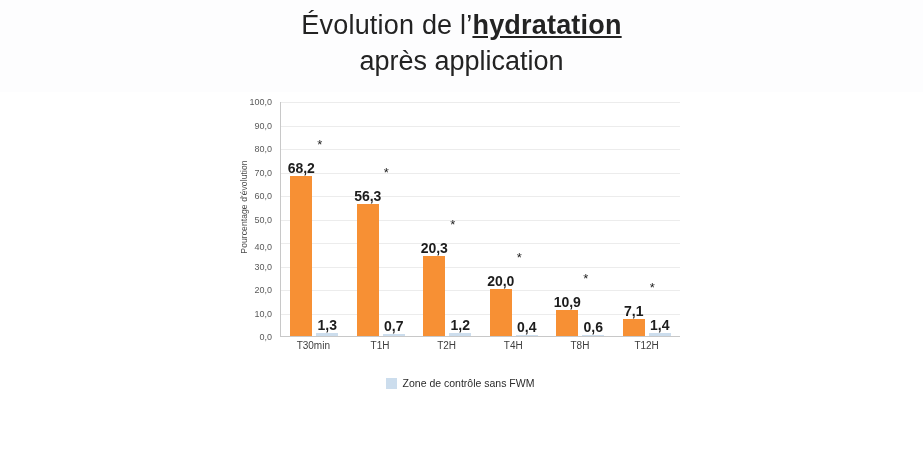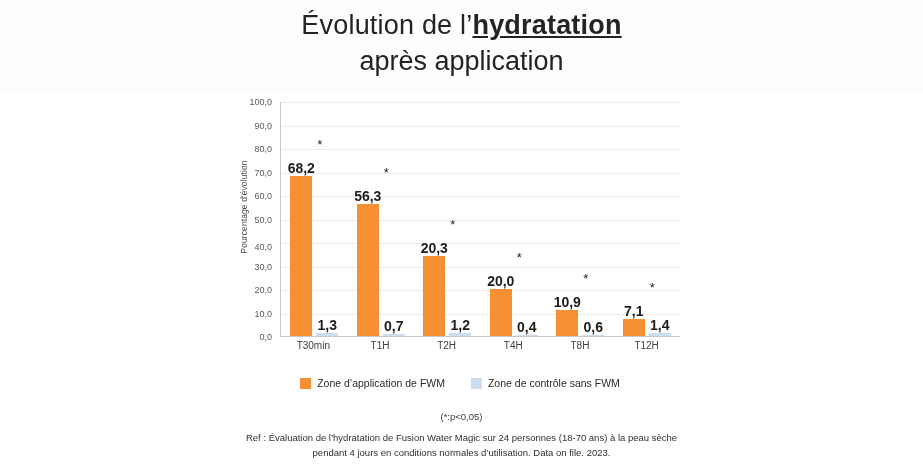--- a/index.html
+++ b/index.html
@@ -320,29 +320,20 @@
         <div class="x-label">T2H</div>
         <div class="x-label">T4H</div>
         <div class="x-label">T8H</div>
         <div class="x-label">T12H</div>
       </div>
 
     </div>
 
     <div class="legend">
       <div class="legend-item">
-        <span class="legend-swatch primary"></span>
-        <span class="legend-text">Zone d’application de FWM</span>
-      </div>
-      <div class="legend-item">
         <span class="legend-swatch control"></span>
         <span class="legend-text">Zone de contrôle sans FWM</span>
       </div>
     </div>
 
-    <div class="footnote">
-      <div class="footnote-p">(*:p&lt;0,05)</div>
-      <div class="ref-line" style="margin-top:6px">Ref : Évaluation de l’hydratation de Fusion Water Magic sur 24 personnes (18-70 ans) à la peau sèche</div>
-      <div class="ref-line">pendant 4 jours en conditions normales d’utilisation.  Data on file. 2023.</div>
-    </div>
 
   </div>
 </div>
 
 </body></html>

